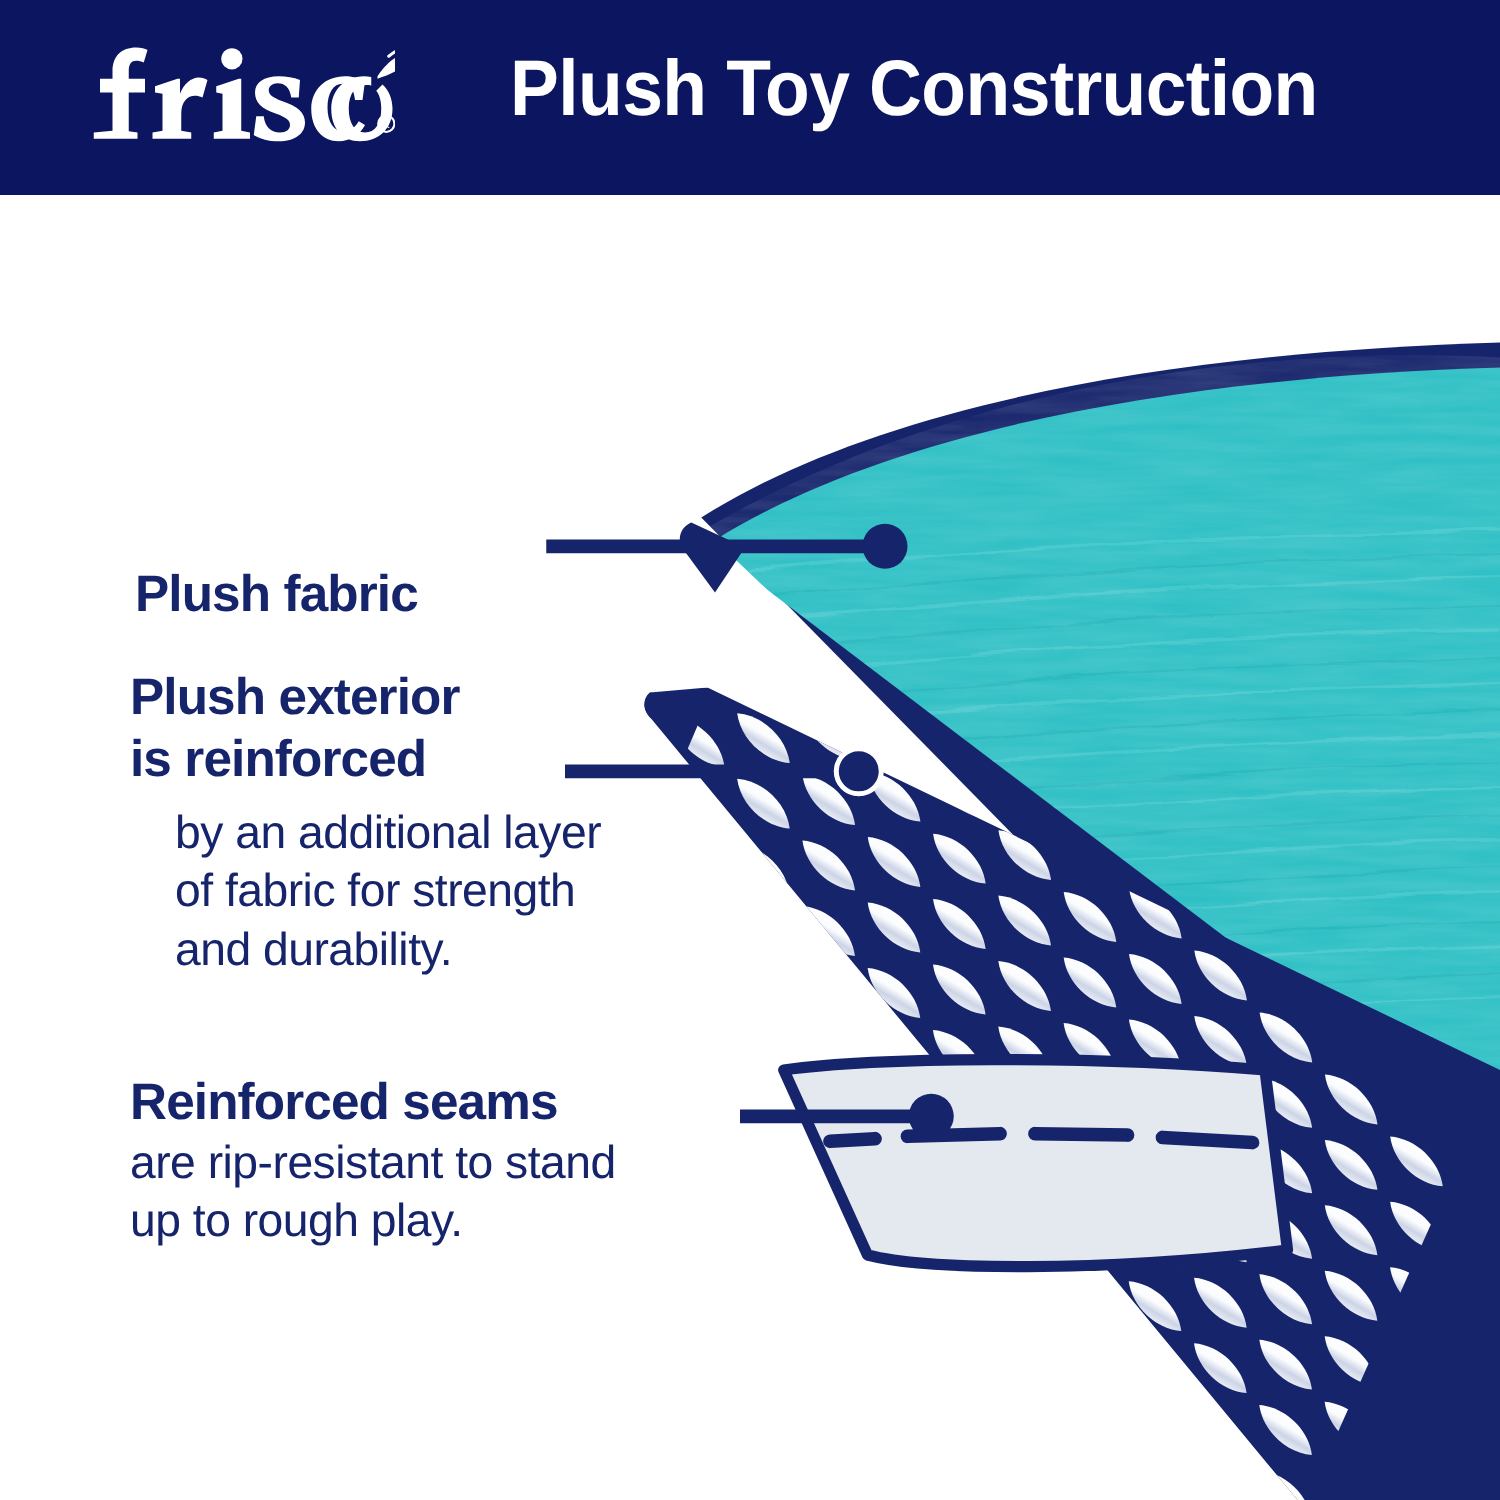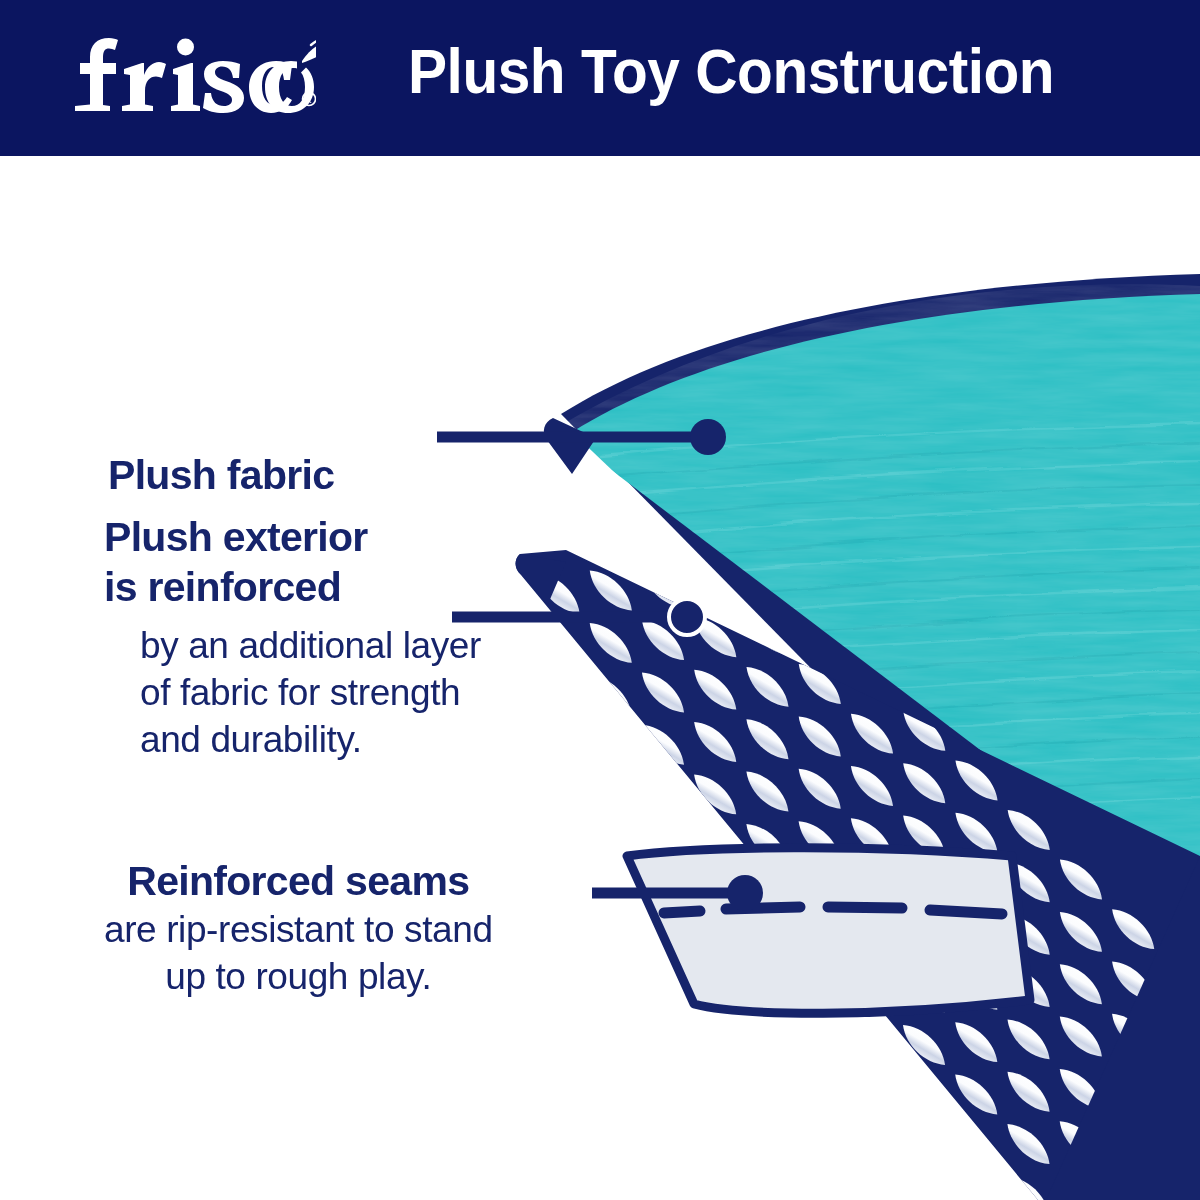--- a/index.html
+++ b/index.html
@@ -86,23 +86,23 @@
   .callout-body {
     font-weight: normal;
     font-size: 37px;
     line-height: 47px;
     letter-spacing: -0.4px;
     margin: 0;
     white-space: pre-line;
   }
 
   #callout-1 { left: 108px; top: 406px; margin-top: 44px; }
-  #callout-2 { left: 104px; top: 512px; }
+  #callout-2 { left: 104px; top: 532px; }
   #callout-2 .callout-body { margin-top: 10px; margin-left: 36px; }
-  #callout-3 { left: 104px; top: 856px; text-align: center; }
+  #callout-3 { left: 104px; top: 856px; }
   #callout-3 .callout-body { margin-top: 0; }
 </style>
 </head>
 <body>
 
 <div class="page">
 
   <div class="header">
     <div class="brand-logo">
       <svg viewBox="0 0 250 86" width="250" height="86" aria-hidden="true">

